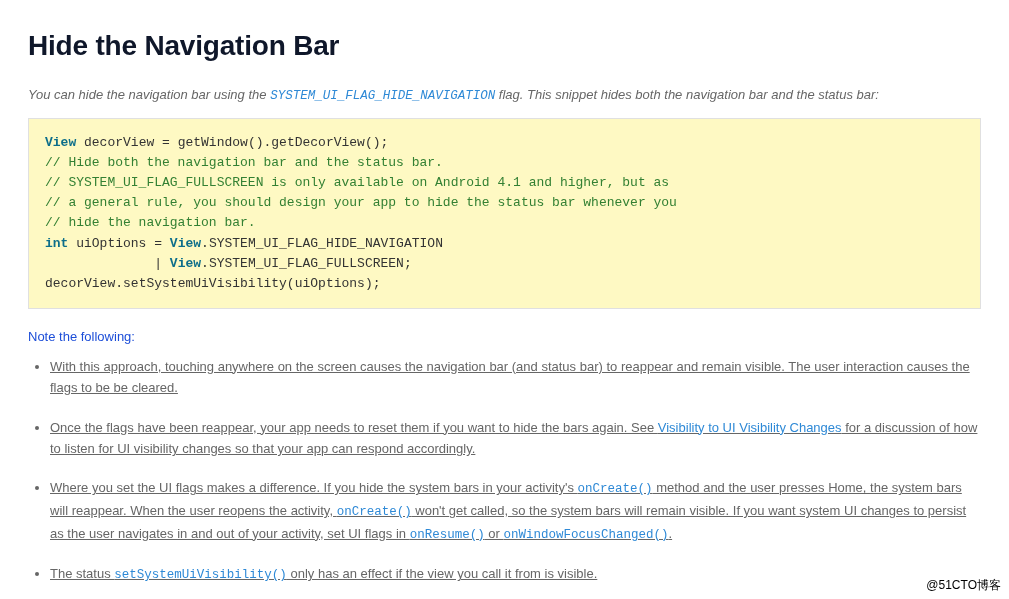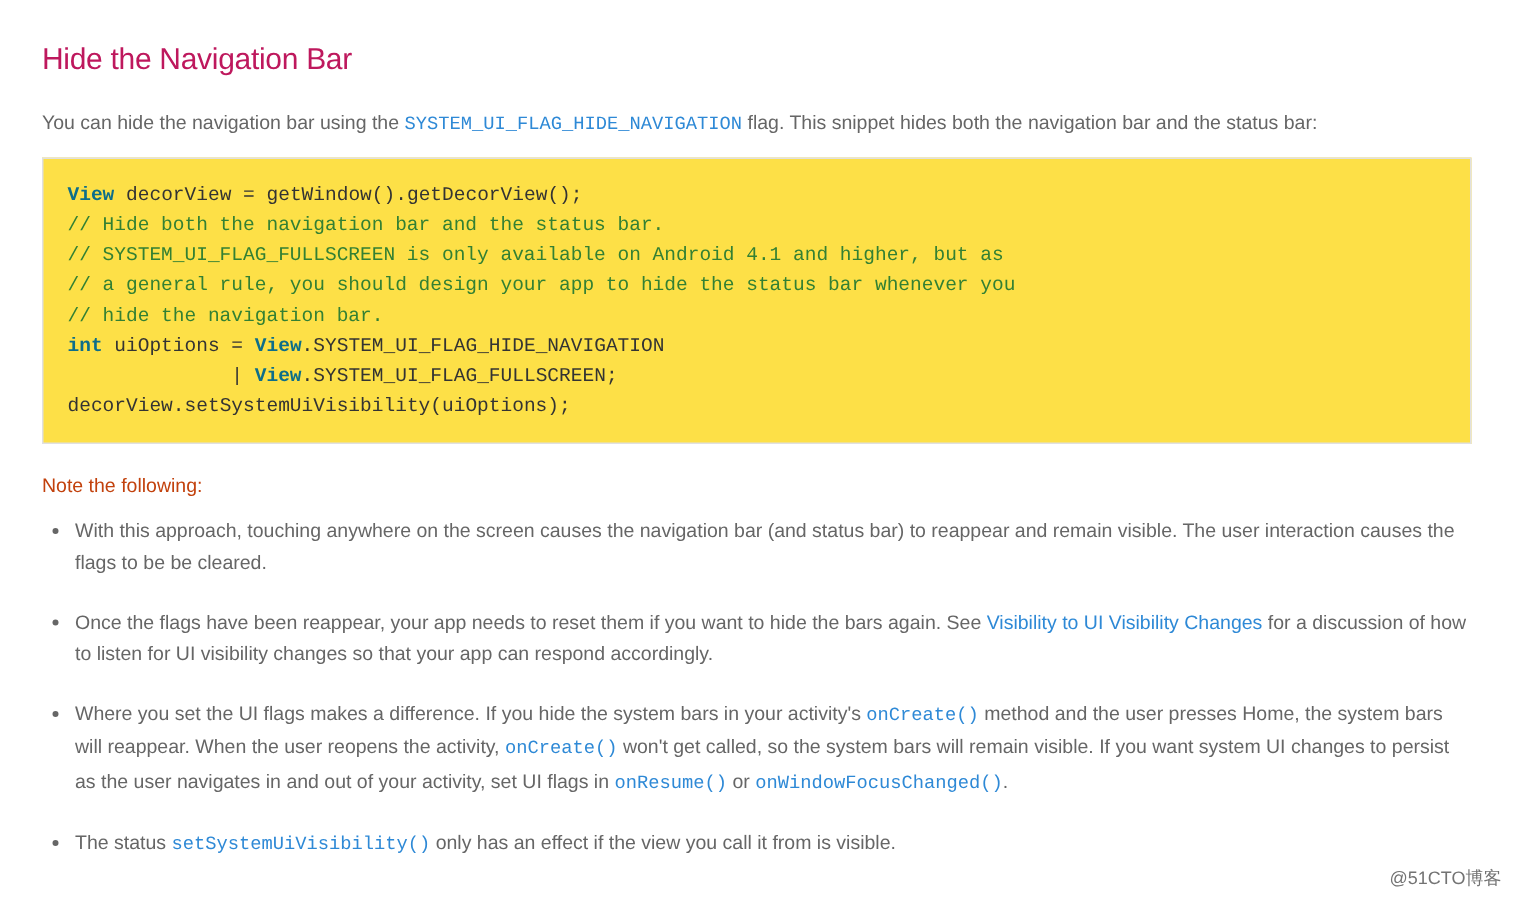--- a/index.html
+++ b/index.html
@@ -11,77 +11,79 @@
     background: #fff;
     width: 1009px;
     font-size: 14px;
     line-height: 1.6;
   }
   .page {
     padding: 24px 28px 20px 28px;
   }
   h1.title {
     margin: 0 0 16px 0;
-    font-size: 20px;
-    font-weight: 400;
-    color: #be185d;
+    font-size: 28px;
+    font-weight: 700;
+    color: #0f172a;
     letter-spacing: -0.2px;
   }
   p.intro {
     margin: 0 0 12px 0;
     font-size: 13px;
     color: #666;
+    font-style: italic;
   }
   a.doclink {
     color: #2e89d6;
     text-decoration: none;
     cursor: pointer;
   }
   code.api {
     font-family: "Courier New", Consolas, monospace;
     font-size: 12.5px;
     color: #2e89d6;
   }
   pre.code-block {
-    background: #fde047;
+    background: #fef9c3;
     border: 1px solid #e0e0e0;
     padding: 14px 16px;
     margin: 0 0 18px 0;
     font-family: "Courier New", Consolas, monospace;
     font-size: 13px;
     line-height: 1.55;
     color: #333;
     white-space: pre;
     overflow-x: auto;
   }
   pre.code-block .kw { color: #0d6e8a; font-weight: bold; }
   pre.code-block .cm { color: #338033; }
   pre.code-block .pl { color: #333; }
 
   p.note-label {
     margin: 18px 0 8px 0;
     font-size: 13px;
-    color: #c2410c;
+    color: #1d4ed8;
   }
   ul.notes {
     margin: 0;
     padding-left: 22px;
   }
   ul.notes li {
     margin: 0 0 18px 0;
     font-size: 13px;
     color: #666;
     line-height: 1.65;
+    text-decoration: underline;
   }
   .watermark {
     position: fixed;
     bottom: 4px;
     right: 8px;
     font-size: 12px;
-    color: #737373;
+    color: #000000;
     pointer-events: none;
   }
 </style>
 </head>
 <body>
 
 <div class="page">
 
   <h1 class="title">Hide the Navigation Bar</h1>
 

